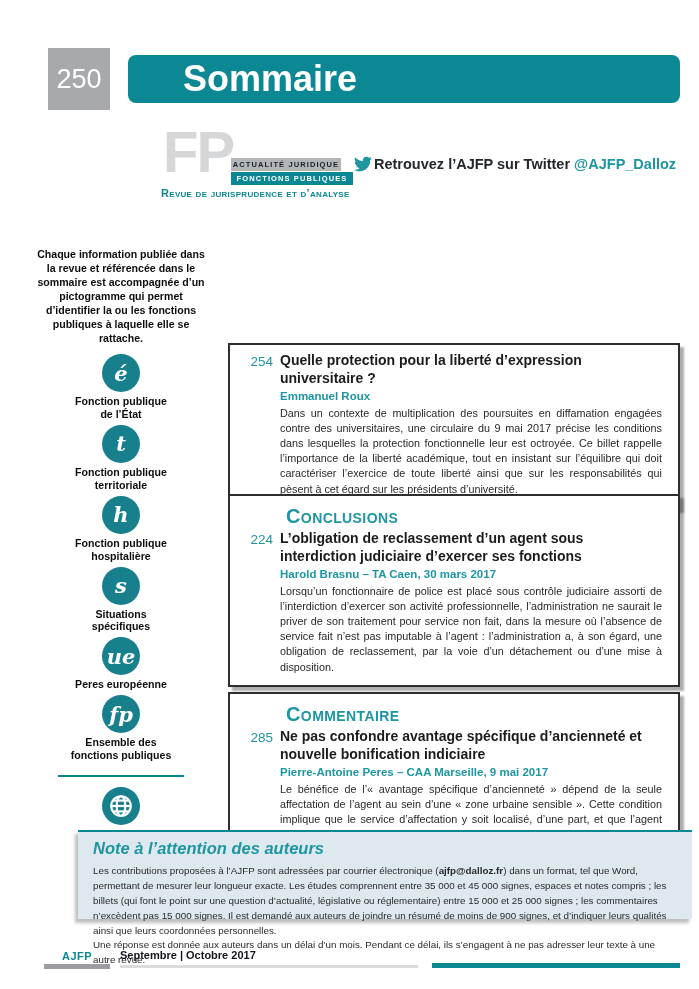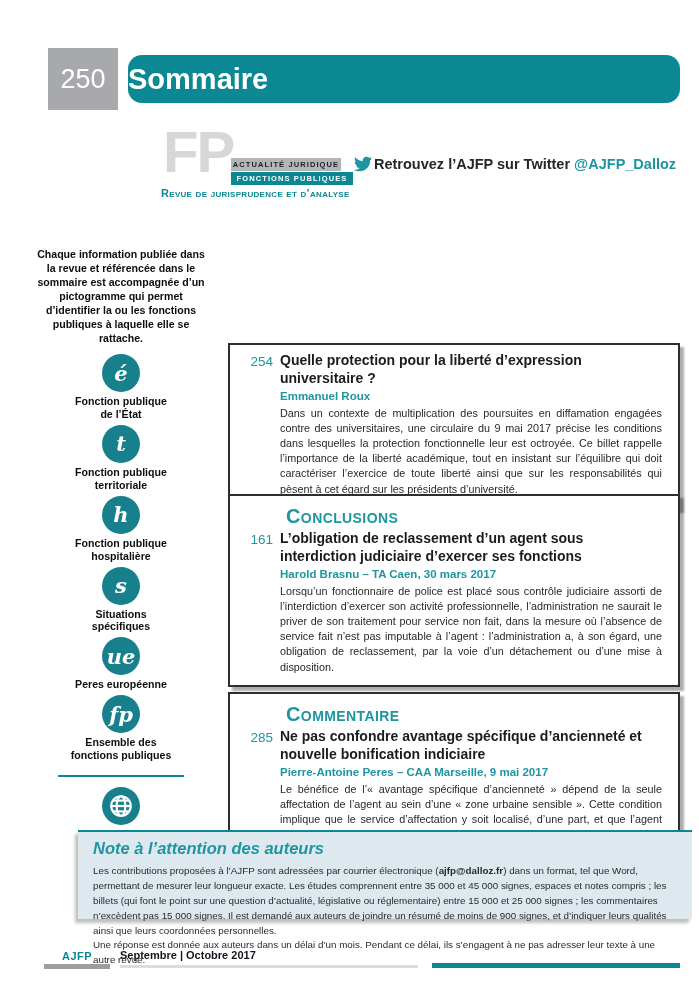--- a/index.html
+++ b/index.html
@@ -1,24 +1,24 @@
 <!DOCTYPE html>
 <html style="--teal: #0b8893; --tealAccent: #1d96a2; --tealIcon: #17808c; --grayBox: #a7a9ac; --barGray: #b3b5b7; --fpGray: #d6d7d8; --noteBg: #dde8ef;"><head>
 <meta charset="utf-8">
 <style>
   * { margin:0; padding:0; box-sizing:border-box; }
   html,body { width:699px; height:989px; background:#fff; font-family:"Liberation Sans", sans-serif; }
   #page { position:relative; width:699px; height:989px; background:#fff; overflow:hidden; }
 
   
-  .page-num-box { position:absolute; left:48px; top:48px; width:70px; height:62px;
+  .page-num-box { position:absolute; left:48px; top:48px; width:62px; height:62px;
     background:var(--grayBox); color:#fff; font-size:27px; display:flex; align-items:center; justify-content:center; }
   .banner { position:absolute; left:128px; top:55px; width:552px; height:48px;
-    background:var(--teal); border-radius:14px; color:#fff; font-size:29px; font-weight:bold;
-    line-height:48px; }
+    background:var(--teal); border-radius:8px; color:#fff; font-size:36px; font-weight:bold;
+    line-height:48px; padding-left:55px; }
 
   
   .logo { position:absolute; left:105px; top:130px; width:260px; height:70px; }
   .logo-aj { position:absolute; left:4px; top:-14px; font-style:italic; font-weight:800;
     font-size:58px; color:var(--teal); letter-spacing:-4px; z-index:2; }
   .logo-fp { position:absolute; left:58px; top:-12px; font-weight:800; font-size:58px;
     color:var(--fpGray); letter-spacing:-2px; z-index:1;
     text-shadow:2px 0 0 #fff, -2px 0 0 #fff; }
   .logo-bar { position:absolute; left:126px; height:13px; font-size:7.5px; font-weight:bold;
     letter-spacing:1.1px; line-height:13px; text-align:center; text-transform:uppercase; z-index:3; }
@@ -163,21 +163,21 @@
         <div class="toc-title">Quelle protection pour la liberté d’expression universitaire ?</div>
         <div class="toc-author">Emmanuel Roux</div>
         <div class="toc-abstract">Dans un contexte de multiplication des poursuites en diffamation engagées contre des universitaires, une circulaire du 9 mai 2017 précise les conditions dans lesquelles la protection fonctionnelle leur est octroyée. Ce billet rappelle l’importance de la liberté académique, tout en insistant sur l’équilibre qui doit caractériser l’exercice de toute liberté ainsi que sur les responsabilités qui pèsent à cet égard sur les présidents d’université.</div>
       </div>
     </div>
   </div>
 
   <div class="toc-box" id="box-conclusions">
     <div class="toc-heading">Conclusions</div>
     <div class="toc-entry">
-      <div class="toc-pg">161</div>
+      <div class="toc-pg">224</div>
       <div class="toc-body">
         <div class="toc-title">L’obligation de reclassement d’un agent sous interdiction judiciaire d’exercer ses fonctions</div>
         <div class="toc-author">Harold Brasnu – TA Caen, 30 mars 2017</div>
         <div class="toc-abstract">Lorsqu’un fonctionnaire de police est placé sous contrôle judiciaire assorti de l’interdiction d’exercer son activité professionnelle, l’administration ne saurait le priver de son traitement pour service non fait, dans la mesure où l’absence de service fait n’est pas imputable à l’agent : l’administration a, à son égard, une obligation de reclassement, par la voie d’un détachement ou d’une mise à disposition.</div>
       </div>
     </div>
   </div>
 
   <div class="toc-box" id="box-commentaire">
     <div class="toc-heading">Commentaire</div>

